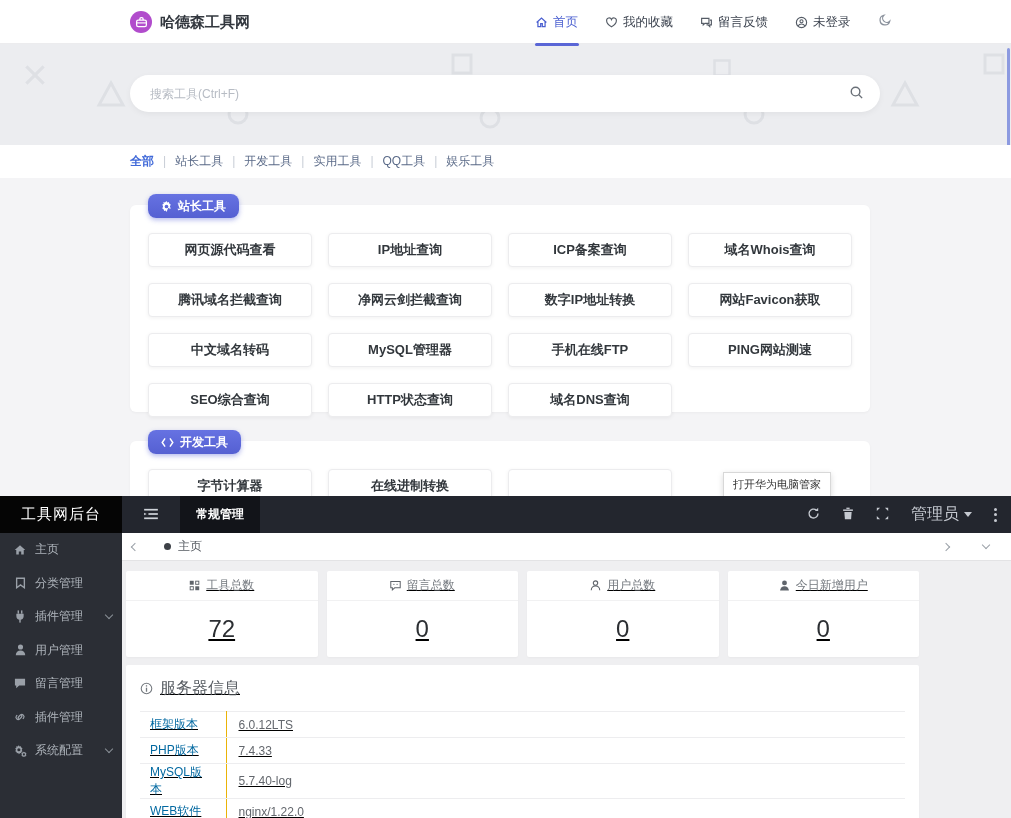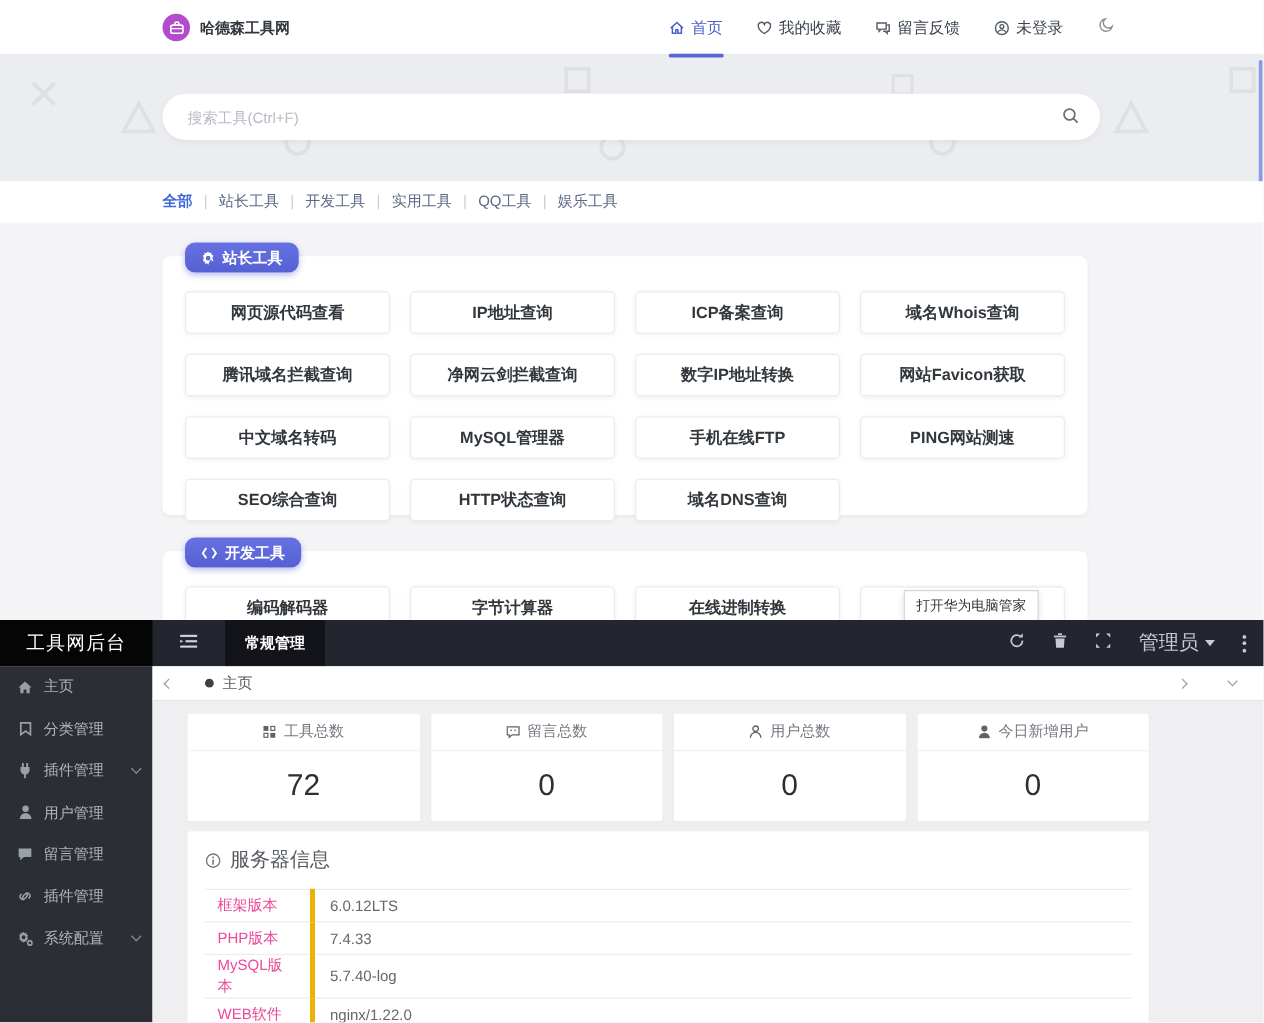--- a/index.html
+++ b/index.html
@@ -6,21 +6,21 @@
   html,body { width:1011px; height:818px; overflow:hidden; }
   body { font-family:"Liberation Sans","DejaVu Sans",sans-serif; background:#fff; position:relative; }
   .stage { position:absolute; inset:0; width:1011px; height:818px; overflow:hidden; }
 
   
   .site { position:absolute; top:0; left:0; width:1011px; height:496px; overflow:hidden; background:#f4f4f6; }
 
   .site-header { position:absolute; top:0; left:0; width:1011px; height:44px; background:#fff; border-bottom:1px solid #ececee; z-index:5; }
   .logo { position:absolute; left:130px; top:0; height:44px; display:flex; align-items:center; gap:8px; }
   .logo-badge { width:22px; height:22px; border-radius:50%; background:#b14ccc; color:#fff; display:flex; align-items:center; justify-content:center; }
-  .logo-text { font-size:12px; font-weight:bold; color:#33383f; }
+  .logo-text { font-size:15px; font-weight:bold; color:#33383f; }
   .site-nav { position:absolute; left:535px; top:0; height:44px; display:flex; align-items:center; gap:27px; }
   .nav-item { position:relative; height:48px; display:flex; align-items:center; gap:5px; font-size:12.5px; color:#3d4450; cursor:pointer; }
   .nav-item .nicon { display:flex; color:#555c66; }
   .nav-item.active { color:#4a5fd0; }
   .nav-item.active .nicon { color:#4a5fd0; }
   .nav-item.active::after { content:""; position:absolute; left:50%; transform:translateX(-50%); bottom:0; width:44px; height:3px; background:#5a66d6; border-radius:2px; }
   .theme-toggle { display:flex; align-items:center; color:#8a919c; cursor:pointer; }
 
   .hero { position:absolute; top:44px; left:0; width:1011px; height:101px; background:#ecedf0;padding-left:12px; }
   .shape { position:absolute; opacity:.55; }
@@ -70,33 +70,33 @@
   .chev.gray { border-color:#9aa0a8; }
 
   .admin-main { position:absolute; top:37px; left:122px; width:889px; height:285px; }
   .tabbar { position:absolute; top:0; left:0; width:889px; height:28px; background:#fff; border-bottom:1px solid #e3e3e5; display:flex; align-items:center; }
   .tab-scroll { width:26px; height:28px; display:flex; align-items:center; justify-content:center; cursor:pointer; background:none; border:none; }
   .page-tab { height:28px; display:flex; align-items:center; gap:7px; padding:0 16px; font-size:12px; color:#555a61; cursor:pointer; }
   .page-tab .dot { width:7px; height:7px; border-radius:50%; background:#3d4147; }
   .tabbar .spacer { flex:1; }
   .tabbar-right { display:flex; align-items:center; gap:14px; padding-right:12px; }
 
-  .admin-content { position:absolute; top:28px; left:0; width:808px; height:257px; background:#efeff1; padding:10px 11px 0 28px; }
+  .admin-content { position:absolute; top:28px; left:0; width:808px; height:257px; background:#efeff1; padding:10px 11px 0 4px;text-decoration:underline; }
   .stats { display:grid; grid-template-columns:repeat(4,1fr); gap:9px; }
   .stat { background:#fff; height:86px; border-radius:2px; box-shadow:0 1px 2px rgba(0,0,0,.03); }
   .stat-h { height:30px; display:flex; align-items:center; justify-content:center; gap:6px; font-size:12px; color:#74797f; border-bottom:1px solid #f1f1f2; }
   .stat-h .si { display:flex; color:#5f646b; }
   .stat-v { height:56px; display:flex; align-items:center; justify-content:center; font-size:24px; color:#2c2f33; }
 
   .server-card { margin-top:8px; background:#fff; border-radius:2px; padding:13px 14px; box-shadow:0 1px 2px rgba(0,0,0,.03); }
   .server-title { display:flex; align-items:center; gap:7px; font-size:16px; color:#565b61; margin-bottom:12px; }
   .server-title .sti { display:flex; color:#74797f; }
   .srv-table { width:100%; border-collapse:collapse; font-size:12px; }
   .srv-table td { border:1px solid #ededef; border-left:none; border-right:none; height:26px; padding:0 12px; }
-  .srv-table td.k { width:86px; color:#ec4899; border-right:4px solid #eab308; padding-left:10px; }
+  .srv-table td.k { width:86px; color:#0369a1; border-right:1px solid #eab308; padding-left:10px; }
   .srv-table td.v { color:#63676d; }
 </style>
 </head>
 <body>
 
 <div class="stage">
 
   <div class="site">
 
     <div class="site-header">
@@ -257,21 +257,20 @@
     <div class="tool-card card-dev">
       <div class="sec-badge">
         <span class="bicon">
           <svg width="13" height="11" viewBox="0 0 16 12">
               <path d="M5 1 1.5 6 5 11M11 1l3.5 5L11 11" fill="none" stroke="currentColor" stroke-width="1.8"></path>
             </svg>
         </span>
         <span>开发工具</span>
       </div>
       <div class="tool-grid">
-        <button class="tool">编码解码器</button>
         <button class="tool">字节计算器</button>
         <button class="tool">在线进制转换</button>
         <button class="tool"></button>
       </div>
     </div>
 
     <div class="hover-tooltip">打开华为电脑管家</div>
   </div>
 
   <div class="admin">

